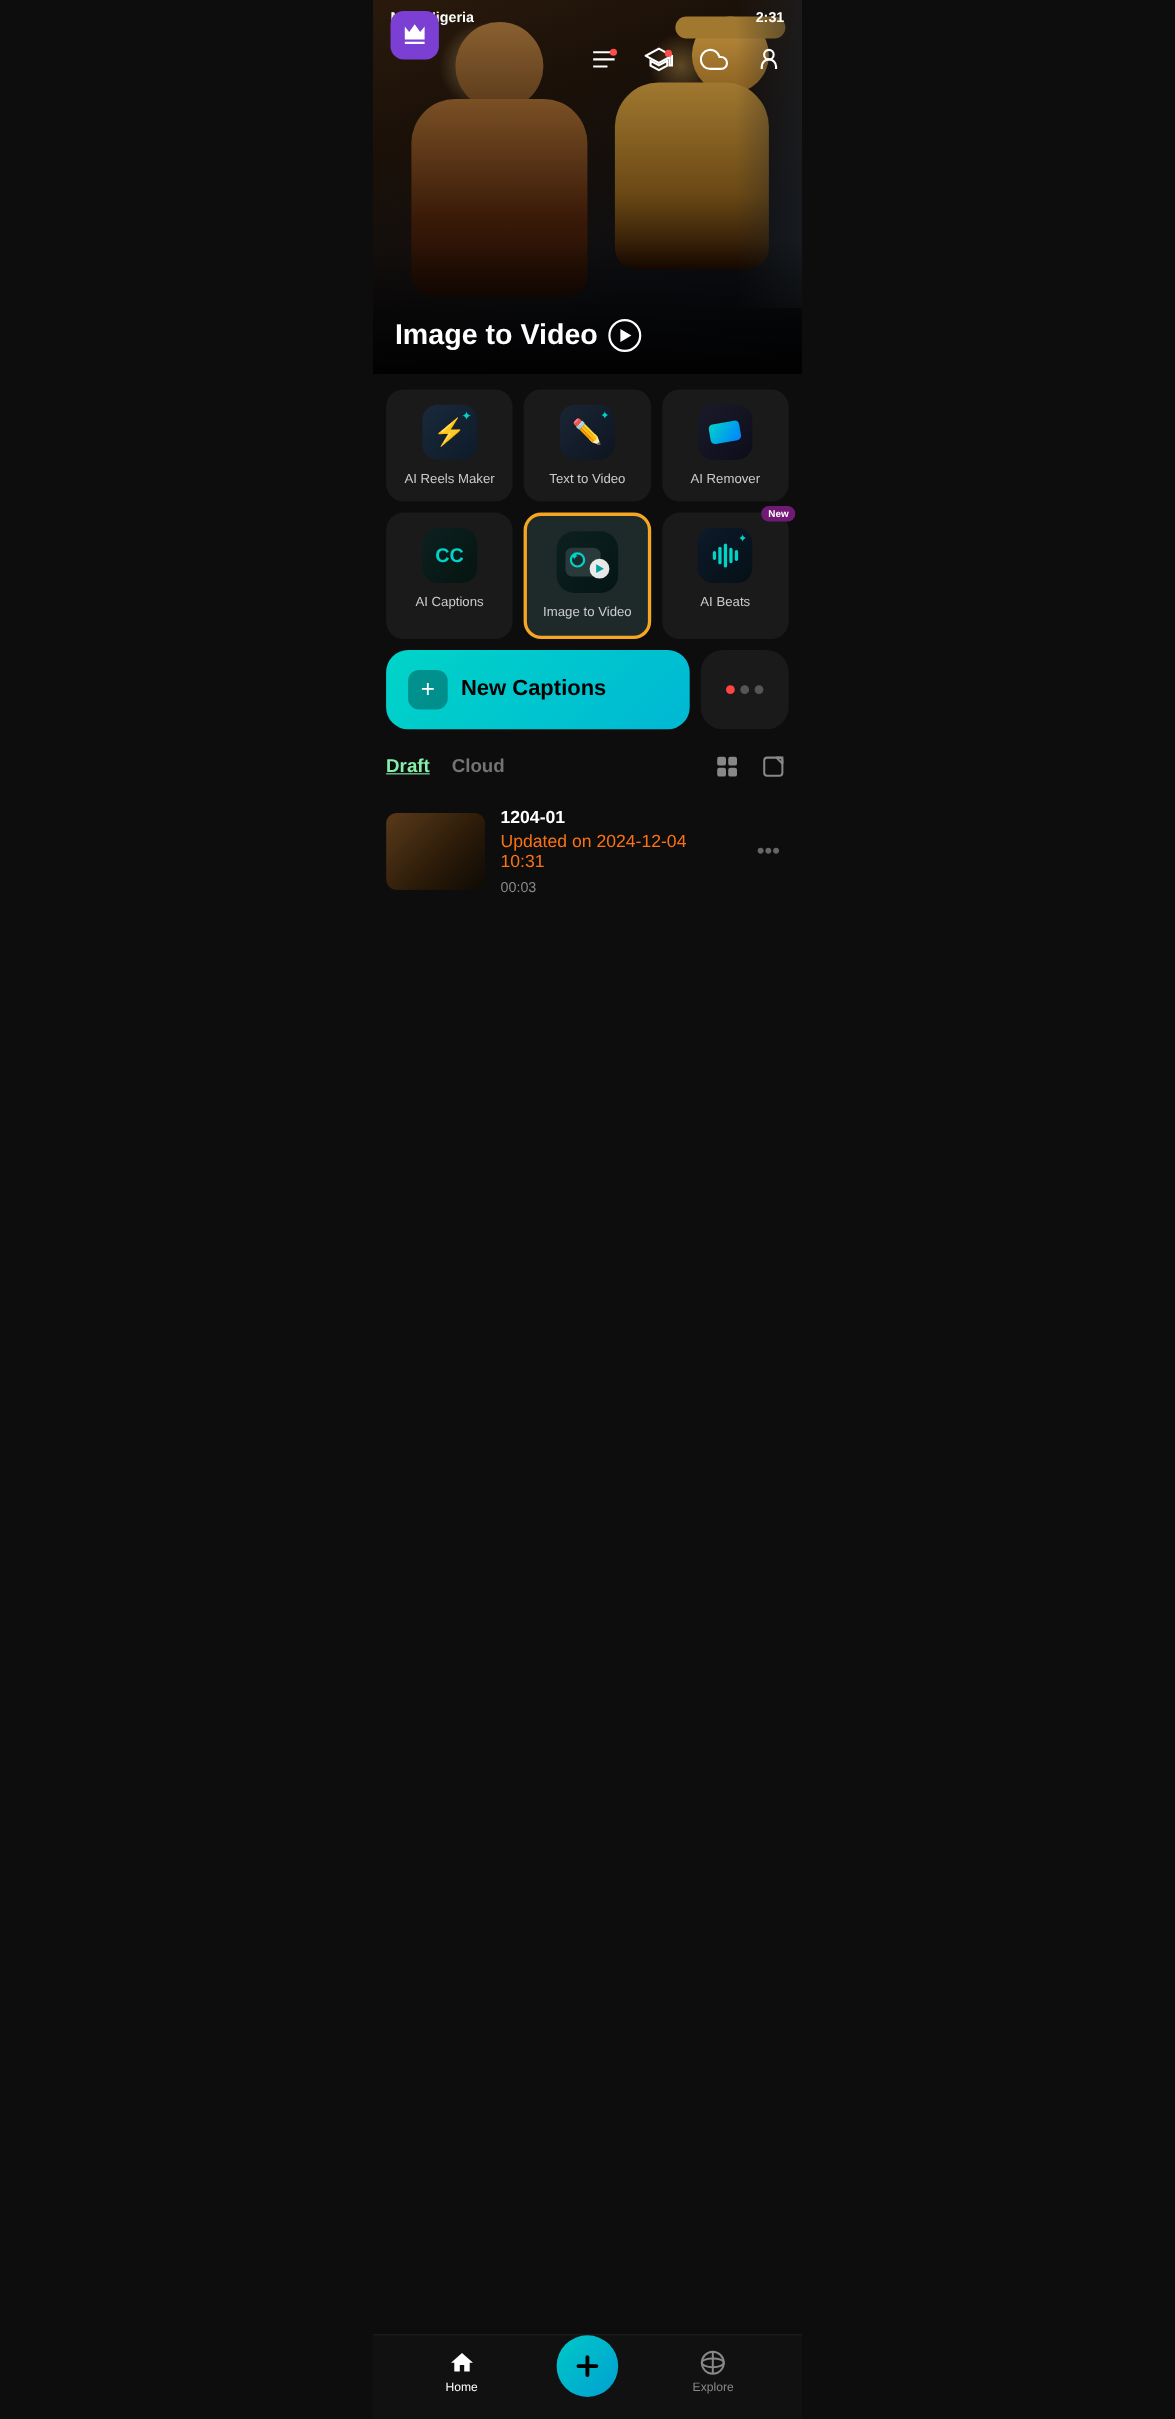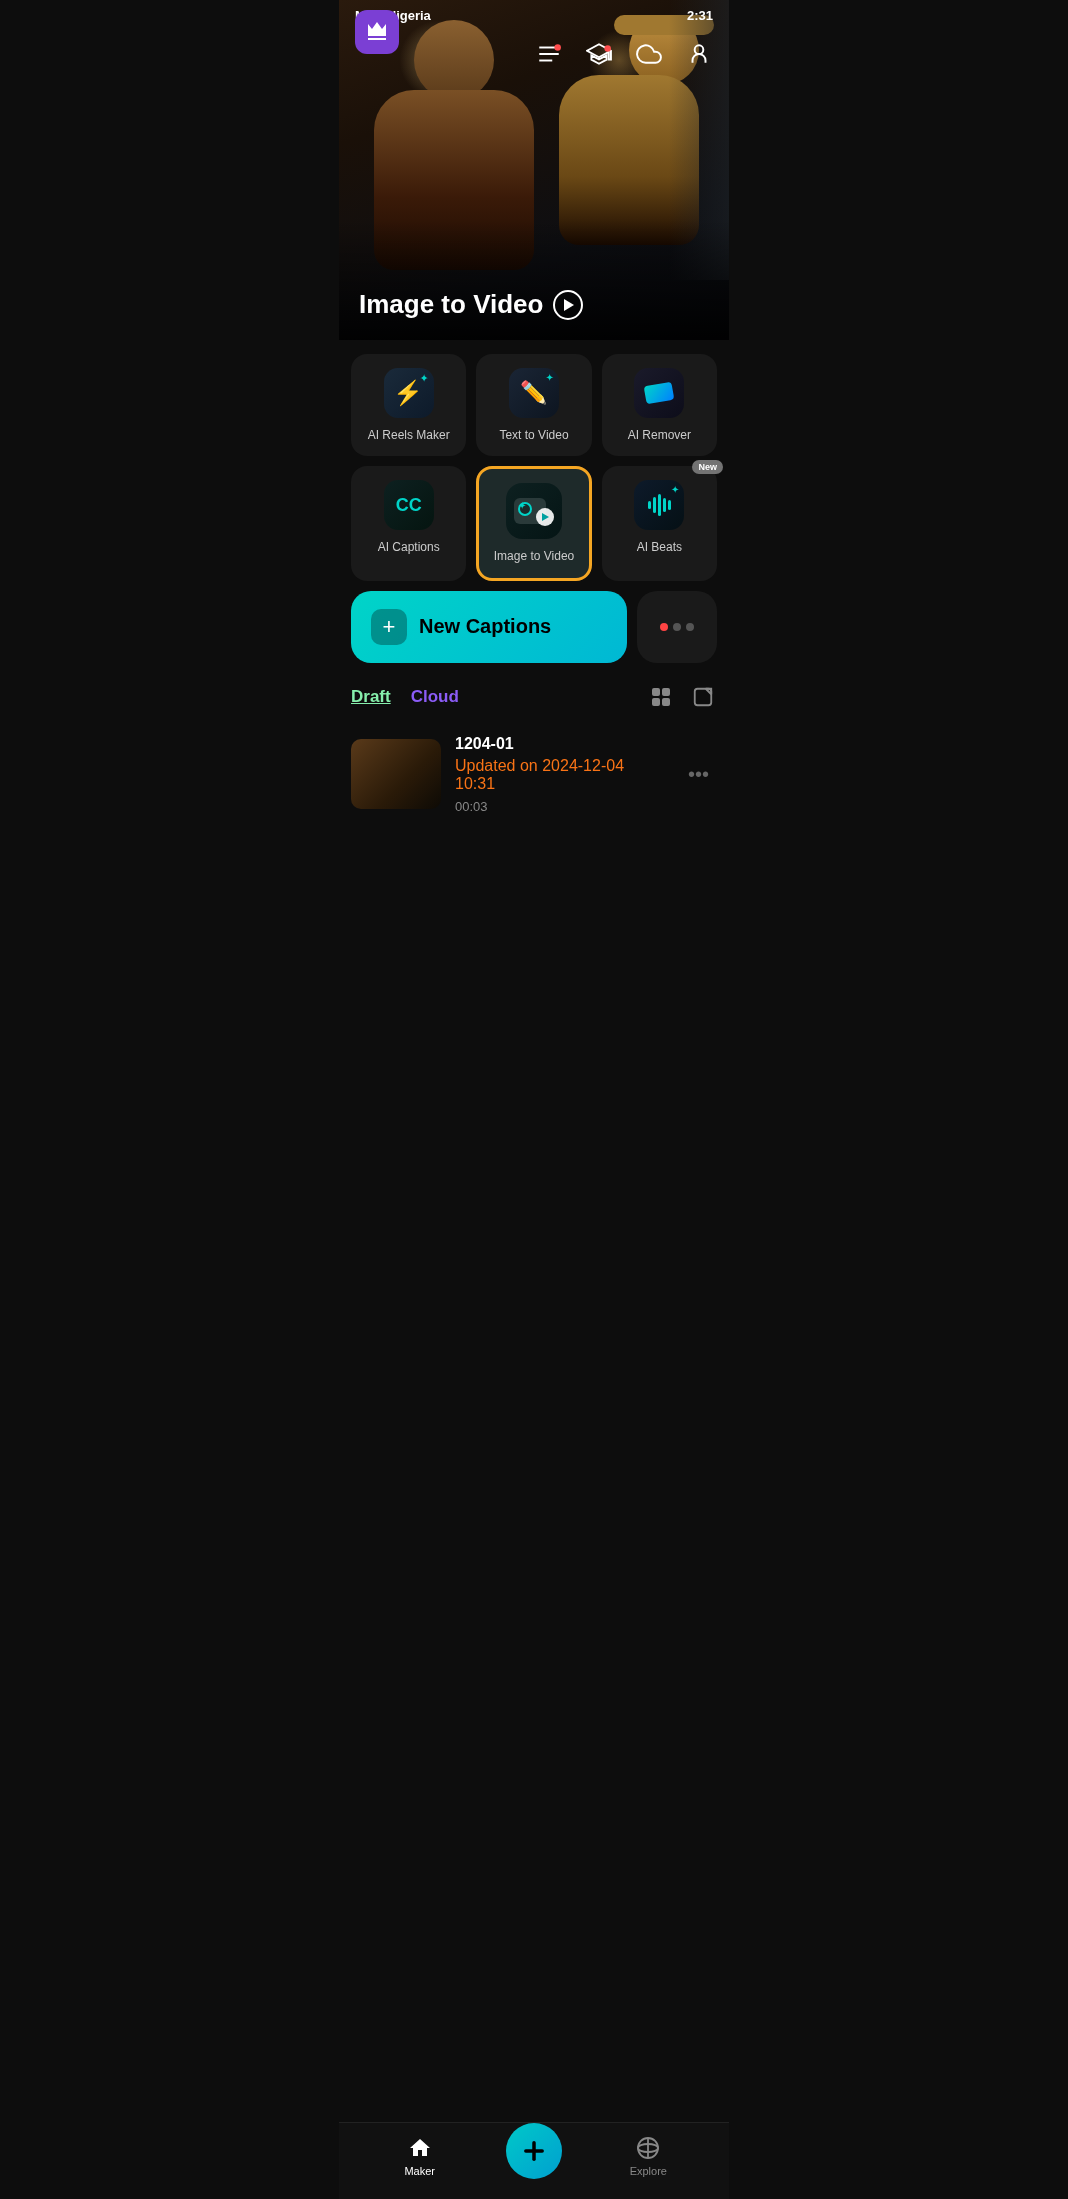--- a/index.html
+++ b/index.html
@@ -200,21 +200,21 @@
       font-size: 12px;
       color: #ccc;
       text-align: left;
       line-height: 1.2;
     }
 
     .new-badge {
       position: absolute;
       top: -6px;
       right: -6px;
-      background: #737373;
+      background: #701a75;
       color: #fff;
       font-size: 9px;
       font-weight: 700;
       padding: 2px 6px;
       border-radius: 8px;
       margin-left: 34px;
     }
 
     
     .bottom-actions {
@@ -290,21 +290,21 @@
     }
 
     .section-tabs {
       display: flex;
       gap: 20px;
     }
 
     .section-tab {
       font-size: 17px;
       font-weight: 600;
-      color: #8b5cf6;
+      color: #737373;
       cursor: pointer;
     }
 
     .section-tab.active {
       color: #86efac;
       text-decoration: underline;
     }
 
     .section-actions {
       display: flex;
@@ -731,21 +731,21 @@
 
 </div>
 
 <div class="bottom-nav">
   <div class="nav-tab active">
     <div class="nav-tab-icon">
       <svg width="24" height="24" viewBox="0 0 24 24" fill="white" stroke="none">
         <path d="M10 20v-6h4v6h5v-8h3L12 3 2 12h3v8z"></path>
       </svg>
     </div>
-    <span class="nav-tab-label">Maker</span>
+    <span class="nav-tab-label">Home</span>
   </div>
 
   <div class="nav-center-btn">
     <svg width="28" height="28" viewBox="0 0 24 24" fill="none" stroke="#000" stroke-width="3" stroke-linecap="round">
       <line x1="12" y1="5" x2="12" y2="19"></line>
         <line x1="5" y1="12" x2="19" y2="12"></line>
     </svg>
   </div>
 
   <div class="nav-tab">

